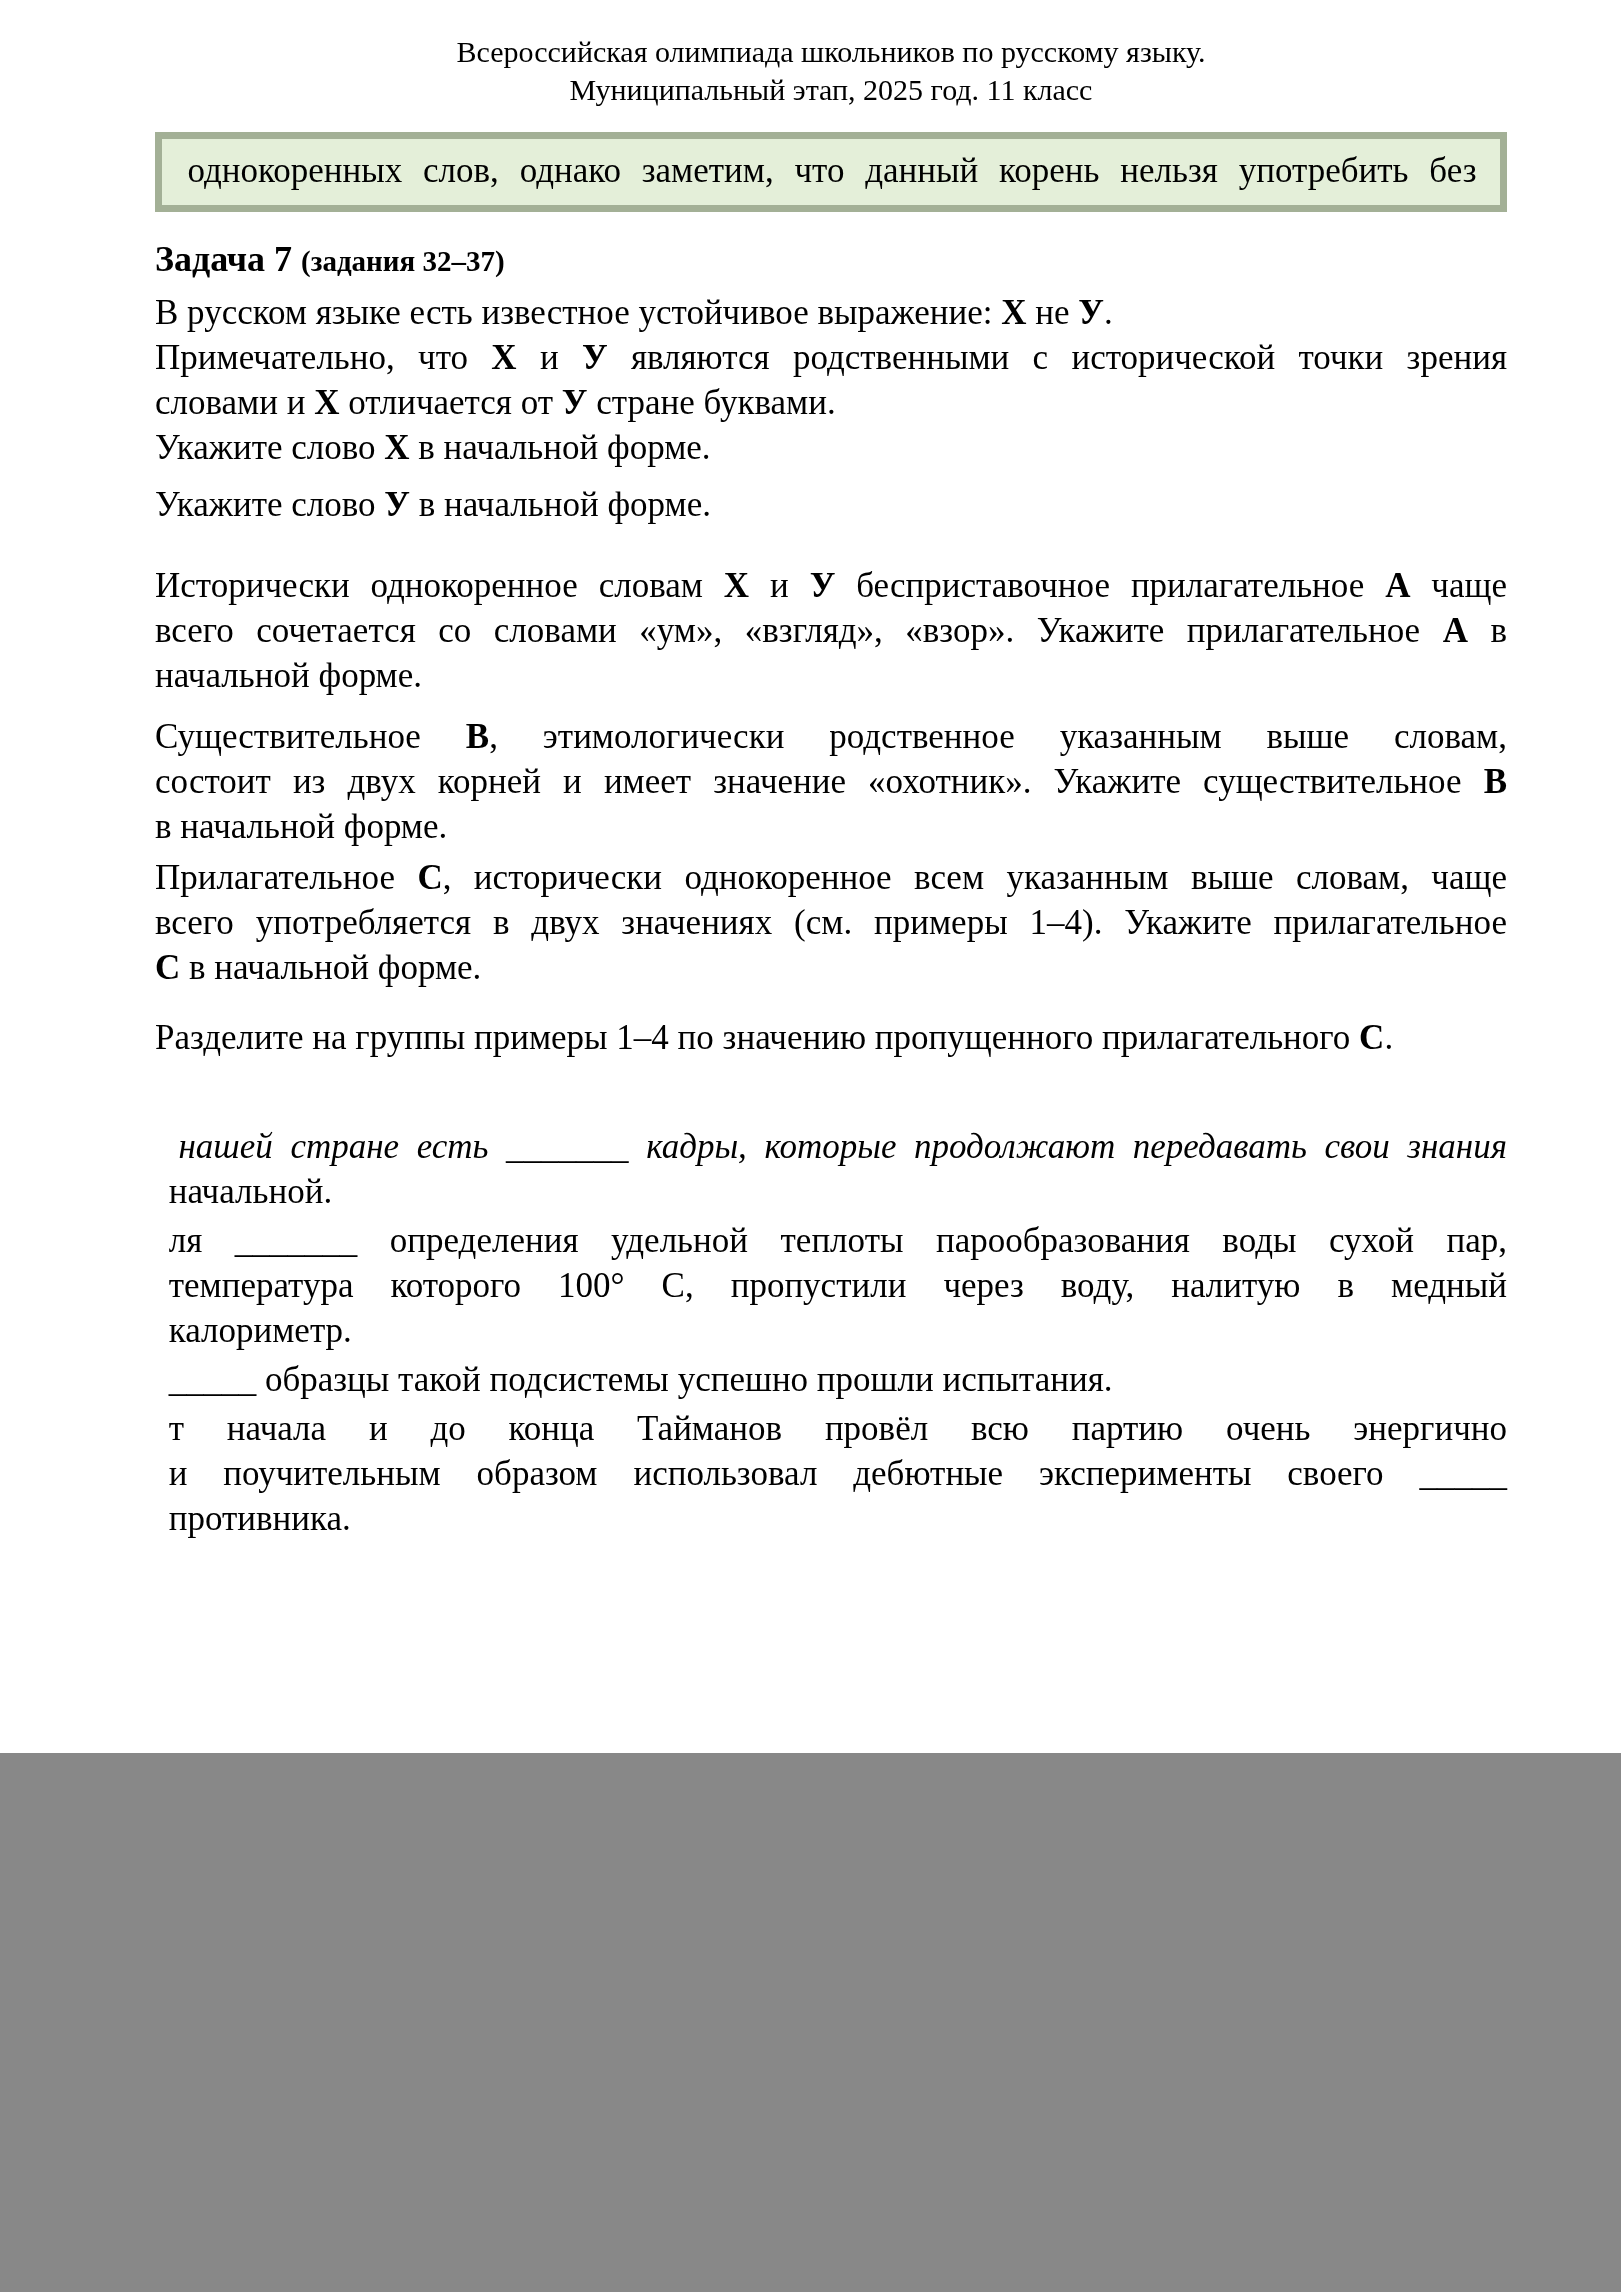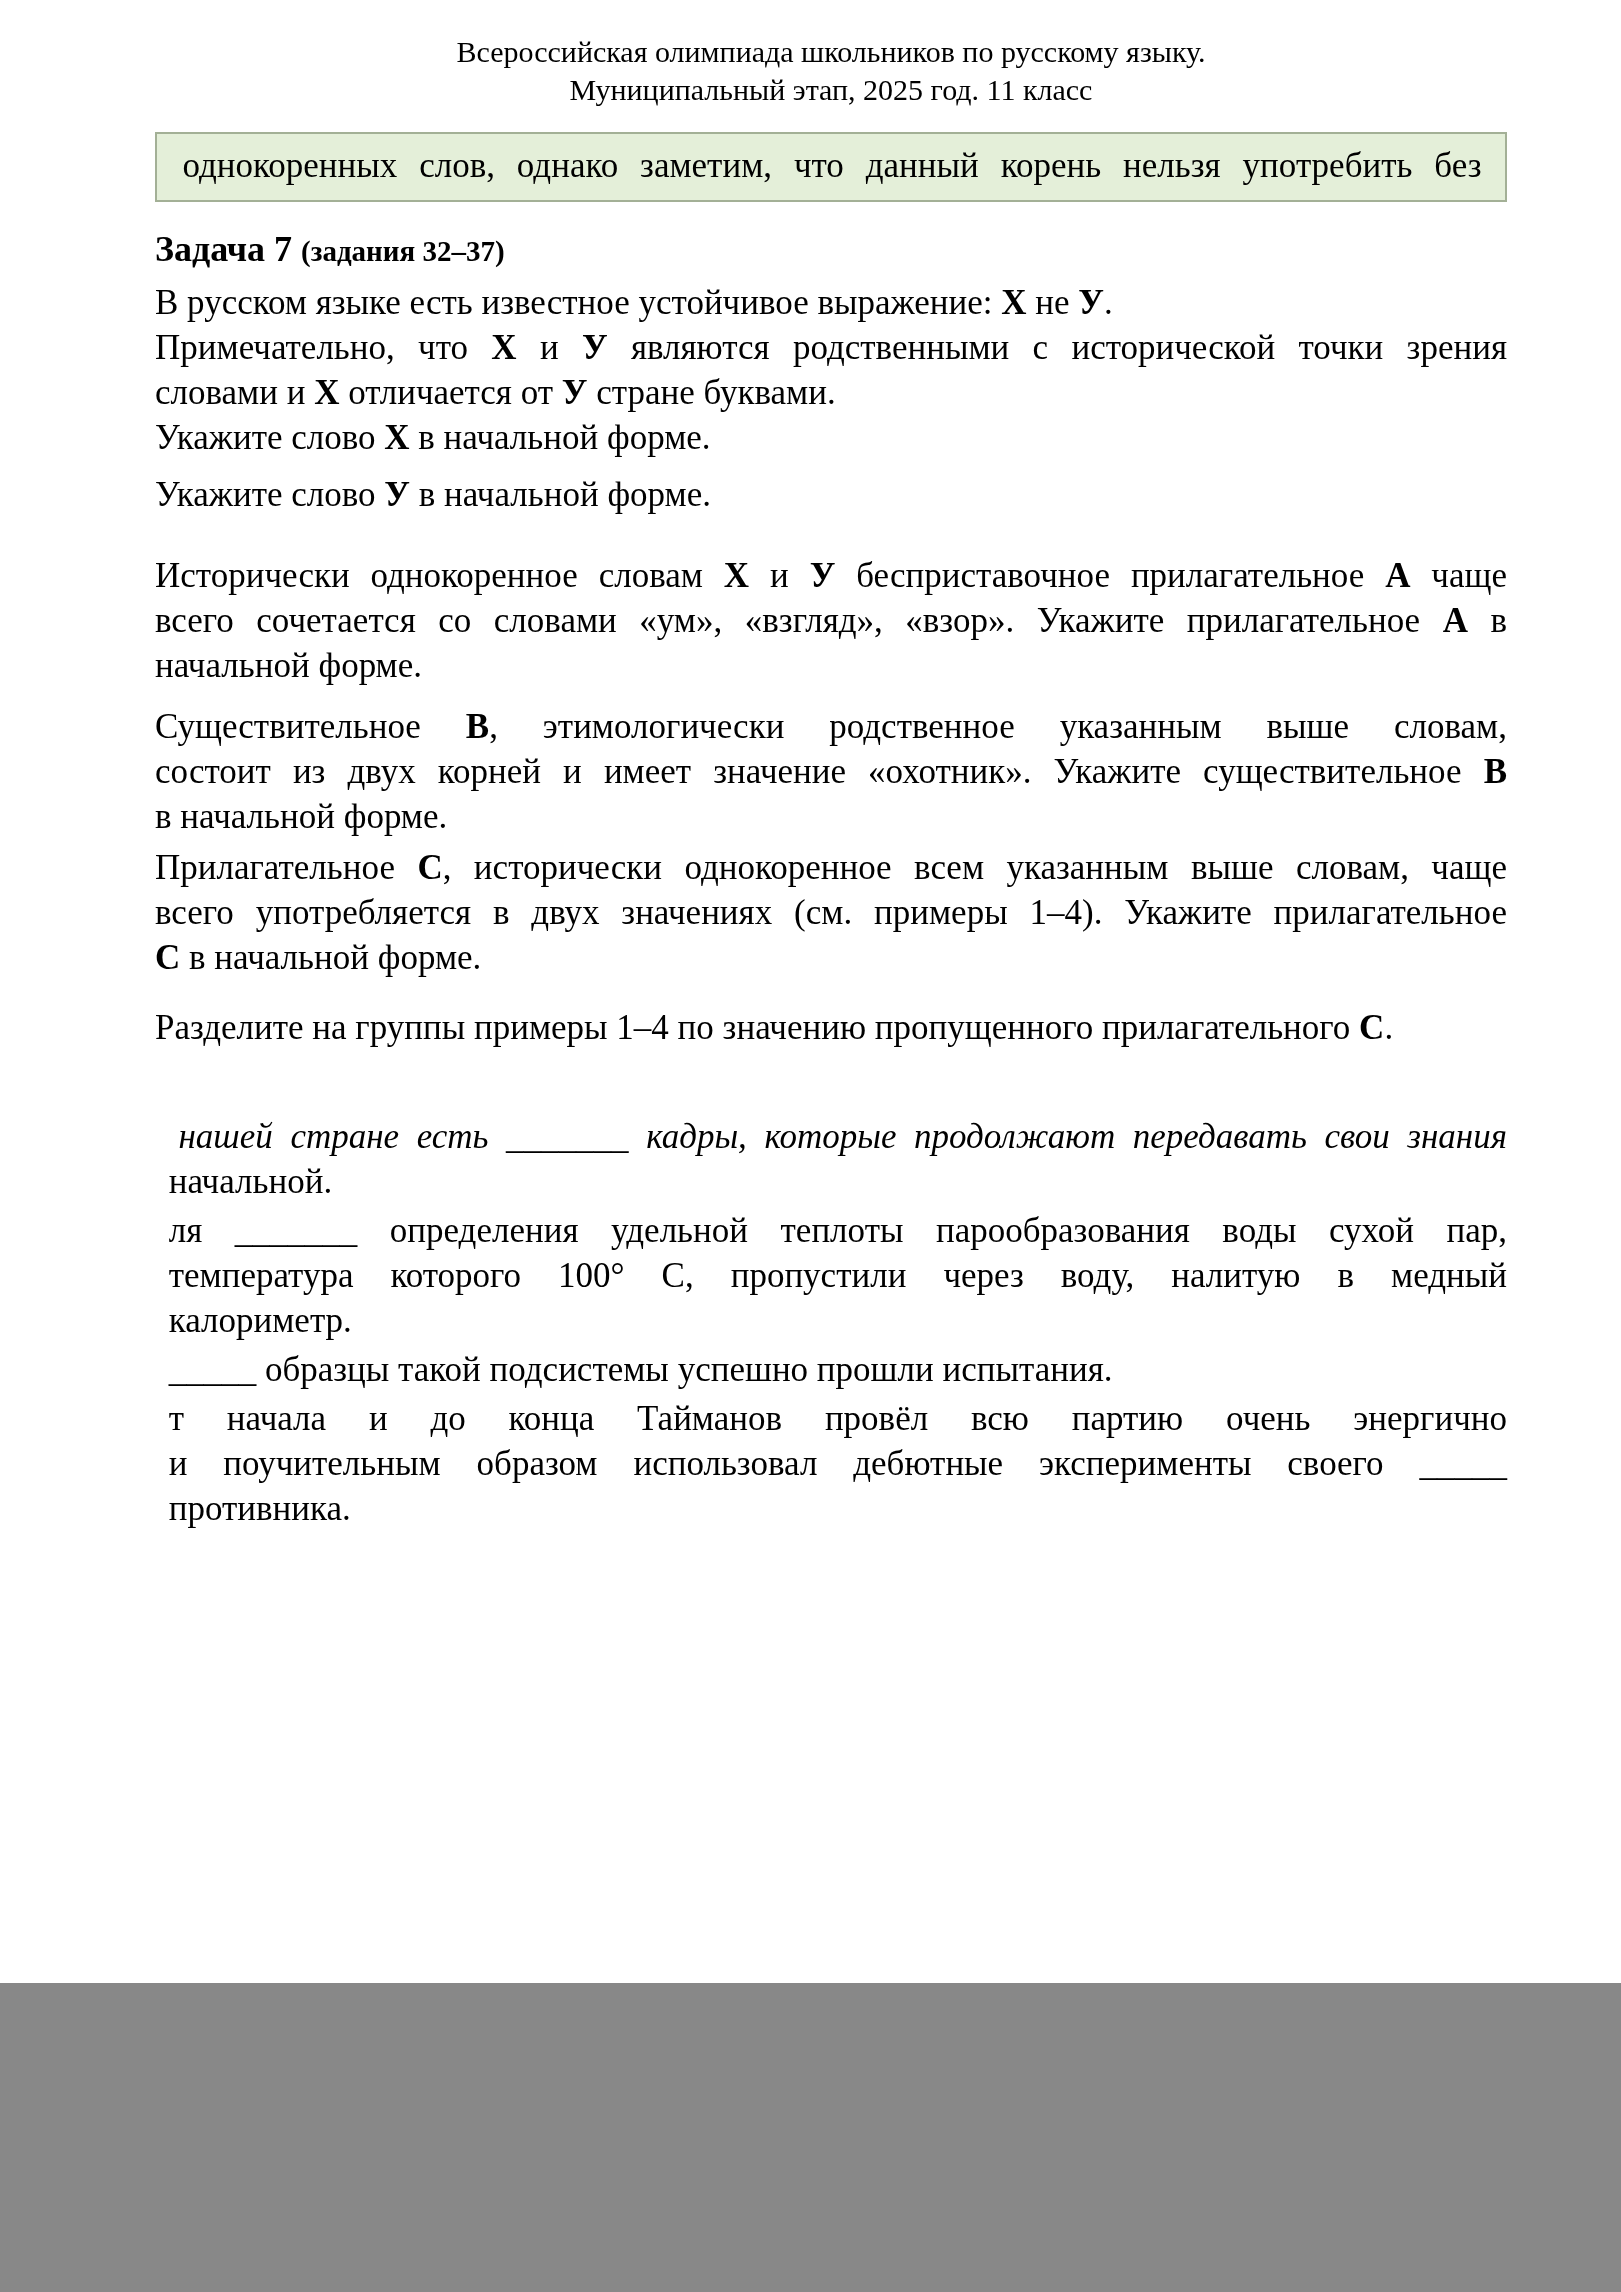--- a/index.html
+++ b/index.html
@@ -1,33 +1,33 @@
 <!DOCTYPE html>
 <html><head>
 <meta charset="utf-8">
 <style>
   html,body { margin:0; padding:0; background:#888; }
   .page {
     position:relative;
-    width:1621px; height:1983px;
+    width:1621px; height:1753px;
     background:#ffffff;
     color:#000;
     font-family:"Liberation Serif","DejaVu Serif",serif;
     overflow:hidden;
     margin:0 auto;
   }
   .content { margin-left:155px; width:1352px; }
 
   .doc-header { margin:0; padding-top:33px; text-align:center;
     font-size:30px; line-height:38px; }
   .doc-header .hline { text-align:center; }
 
   .notice-box {
     margin-top:22.5px;
-    border:2px solid #404040;
+    border:7px solid #404040;
     background:#e4efd9;
     padding:9.8px 23.5px 11.8px 25.5px;
     font-size:35px; line-height:45px;
     box-sizing:border-box;
   }
 
   .task-title { margin-top:25.5px; font-weight:bold; font-size:36px; line-height:43px; }
   .task-title .title-note { font-size:29px; font-weight:bold; }
 
   .paragraphs { margin-top:7.8px; font-size:35px; line-height:45px; }

